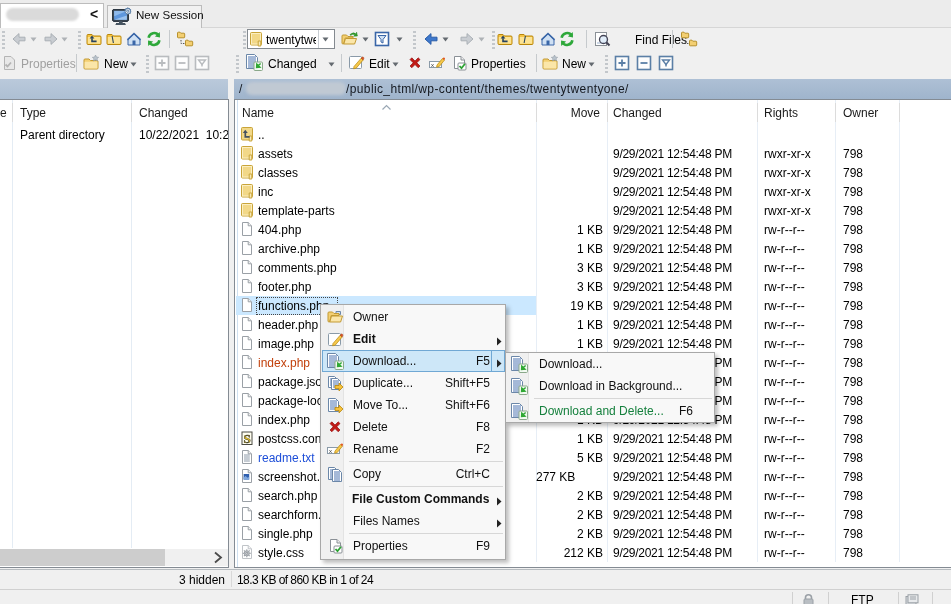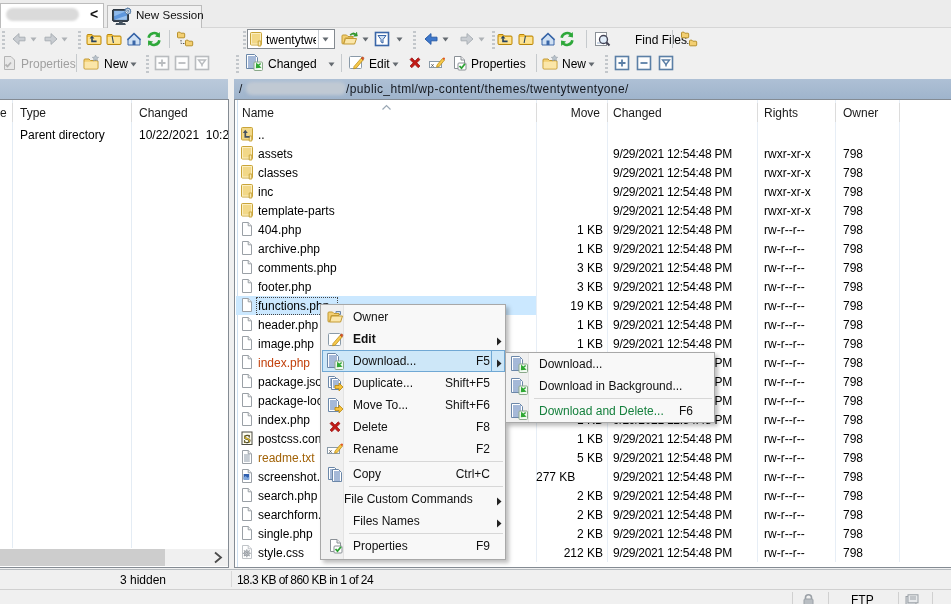--- a/index.html
+++ b/index.html
@@ -506,21 +506,21 @@
 <div style="position:absolute;left:764px;top:432px">rw-r--r--</div>
 <div style="position:absolute;left:843px;top:432px">798</div>
 <div style="position:absolute;left:241px;top:449px;width:13px;height:16px"><svg width="12" height="16" viewBox="0 0 12 16" style="">
         <path d="M1.5 1.5 H7.2 L10.5 4.8 V14.5 H1.5 Z" fill="#fff" stroke="#9aa0a6"></path>
         <path d="M7.2 1.5 L7.2 4.8 L10.5 4.8" fill="#f0f0f0" stroke="#9aa0a6"></path>
         <line x1="3" y1="6" x2="8.8" y2="6" stroke="#8d9aa8" stroke-width="1"></line>
         <line x1="3" y1="8" x2="8.8" y2="8" stroke="#8d9aa8" stroke-width="1"></line>
         <line x1="3" y1="10" x2="8.8" y2="10" stroke="#8d9aa8" stroke-width="1"></line>
         <line x1="3" y1="12" x2="8.8" y2="12" stroke="#8d9aa8" stroke-width="1"></line>
       </svg></div>
-<div style="position:absolute;left:258px;top:451px;white-space:nowrap;color:#a16207">readme.txt</div>
+<div style="position:absolute;left:258px;top:451px;white-space:nowrap;color:#1d4ed8">readme.txt</div>
 <div style="position:absolute;left:536px;top:451px;width:67px;text-align:right">5 KB</div>
 <div style="position:absolute;left:613px;top:451px;letter-spacing:-0.28px">9/29/2021 12:54:48 PM</div>
 <div style="position:absolute;left:764px;top:451px">rw-r--r--</div>
 <div style="position:absolute;left:843px;top:451px">798</div>
 <div style="position:absolute;left:241px;top:468px;width:13px;height:16px"><svg width="12" height="16" viewBox="0 0 12 16" style="">
         <path d="M1.5 1.5 H7.2 L10.5 4.8 V14.5 H1.5 Z" fill="#fff" stroke="#9aa0a6"></path>
         <path d="M7.2 1.5 L7.2 4.8 L10.5 4.8" fill="#f0f0f0" stroke="#9aa0a6"></path>
         <rect x="2.6" y="6" width="5.6" height="5.6" fill="#2f5fae"></rect>
         <path d="M2.6 9.5 l2-1.6 2 1.8 1.6-1 v2.9 h-5.6z" fill="#7ea7dd"></path>
       </svg></div>
@@ -570,21 +570,21 @@
         <circle cx="5.8" cy="9.3" r="2.5" fill="#c9cdd1" stroke="#9aa0a6" stroke-width="1"></circle>
         <circle cx="5.8" cy="9.3" r="1" fill="#fff" stroke="#8a9096"></circle>
       </svg></div>
 <div style="position:absolute;left:258px;top:546px;white-space:nowrap;color:#000">style.css</div>
 <div style="position:absolute;left:536px;top:546px;width:67px;text-align:right">212 KB</div>
 <div style="position:absolute;left:613px;top:546px;letter-spacing:-0.28px">9/29/2021 12:54:48 PM</div>
 <div style="position:absolute;left:764px;top:546px">rw-r--r--</div>
 <div style="position:absolute;left:843px;top:546px">798</div>
 <div style="position:absolute;left:0;top:569px;width:951px;height:20px;background:#f0f0f0;border-top:1px solid #b7bcc0"></div>
 <div style="position:absolute;left:231px;top:571px;width:1px;height:16px;background:#d8d8d8"></div>
-<div style="position:absolute;left:120px;top:573px;width:105px;">3 hidden</div>
+<div style="position:absolute;left:120px;top:573px;width:105px;text-align:right">3 hidden</div>
 <div style="position:absolute;left:237px;top:573px;letter-spacing:-0.55px">18.3 KB of 860 KB in 1 of 24</div>
 <div style="position:absolute;left:0;top:589px;width:951px;height:15px;background:#f0f0f0;border-top:1px solid #d0d0d0"></div>
 <div style="position:absolute;left:792px;top:592px;width:1px;height:12px;background:#d0d0d0"></div>
 <div style="position:absolute;left:828px;top:592px;width:1px;height:12px;background:#d0d0d0"></div>
 <div style="position:absolute;left:898px;top:592px;width:1px;height:12px;background:#d0d0d0"></div>
 <div style="position:absolute;left:932px;top:592px;width:1px;height:12px;background:#d0d0d0"></div>
 <div style="position:absolute;left:802px;top:593px;width:13px;height:14px"><svg width="13" height="14" viewBox="0 0 13 14" style="">
         <path d="M3.5 6 V4.5 Q3.5 1.8 6.5 1.8 Q9.5 1.8 9.5 4.5 V6" fill="none" stroke="#9aa0a6" stroke-width="1.6"></path>
         <rect x="2" y="6" width="9" height="7" rx="1" fill="#b9bec3" stroke="#9aa0a6"></rect>
       </svg></div>
@@ -692,21 +692,21 @@
           <line x1="2" y1="3" x2="8" y2="3" stroke="#4a72b0" stroke-width="1"></line>
           <line x1="2" y1="5" x2="8" y2="5" stroke="#4a72b0" stroke-width="1"></line>
           <line x1="2" y1="7" x2="8" y2="7" stroke="#4a72b0" stroke-width="1"></line>
           <line x1="2" y1="9" x2="8" y2="9" stroke="#4a72b0" stroke-width="1"></line>
           <line x1="2" y1="11" x2="8" y2="11" stroke="#4a72b0" stroke-width="1"></line>
         </g>
       </svg></div>
 <div style="position:absolute;left:353px;top:467px;font-weight:normal;color:#111">Copy</div>
 <div style="position:absolute;left:400px;top:467px;width:90px;text-align:right;color:#111">Ctrl+C</div>
 <div style="position:absolute;left:349px;top:486px;width:154px;height:1px;background:#d7d7d7"></div>
-<div style="position:absolute;left:344px;top:492px;font-weight:normal;color:#111">File Custom Commands</div>
+<div style="position:absolute;left:352px;top:492px;font-weight:bold;color:#111">File Custom Commands</div>
 <div style="position:absolute;left:496px;top:495px"><svg width="6" height="9">
         <path d="M1 0.5 L5.5 4.5 L1 8.5 Z" fill="#222"></path>
       </svg></div>
 <div style="position:absolute;left:353px;top:514px;font-weight:normal;color:#111">Files Names</div>
 <div style="position:absolute;left:496px;top:517px"><svg width="6" height="9">
         <path d="M1 0.5 L5.5 4.5 L1 8.5 Z" fill="#222"></path>
       </svg></div>
 <div style="position:absolute;left:349px;top:533px;width:154px;height:1px;background:#d7d7d7"></div>
 <div style="position:absolute;left:327px;top:538px;width:17px;height:17px"><svg width="16" height="16" viewBox="0 0 16 16" style="">
         <path d="M3.5 1.5 H10 L13.5 5 V13.5 H3.5 Z" fill="#fff" stroke="#8a9096"></path>

